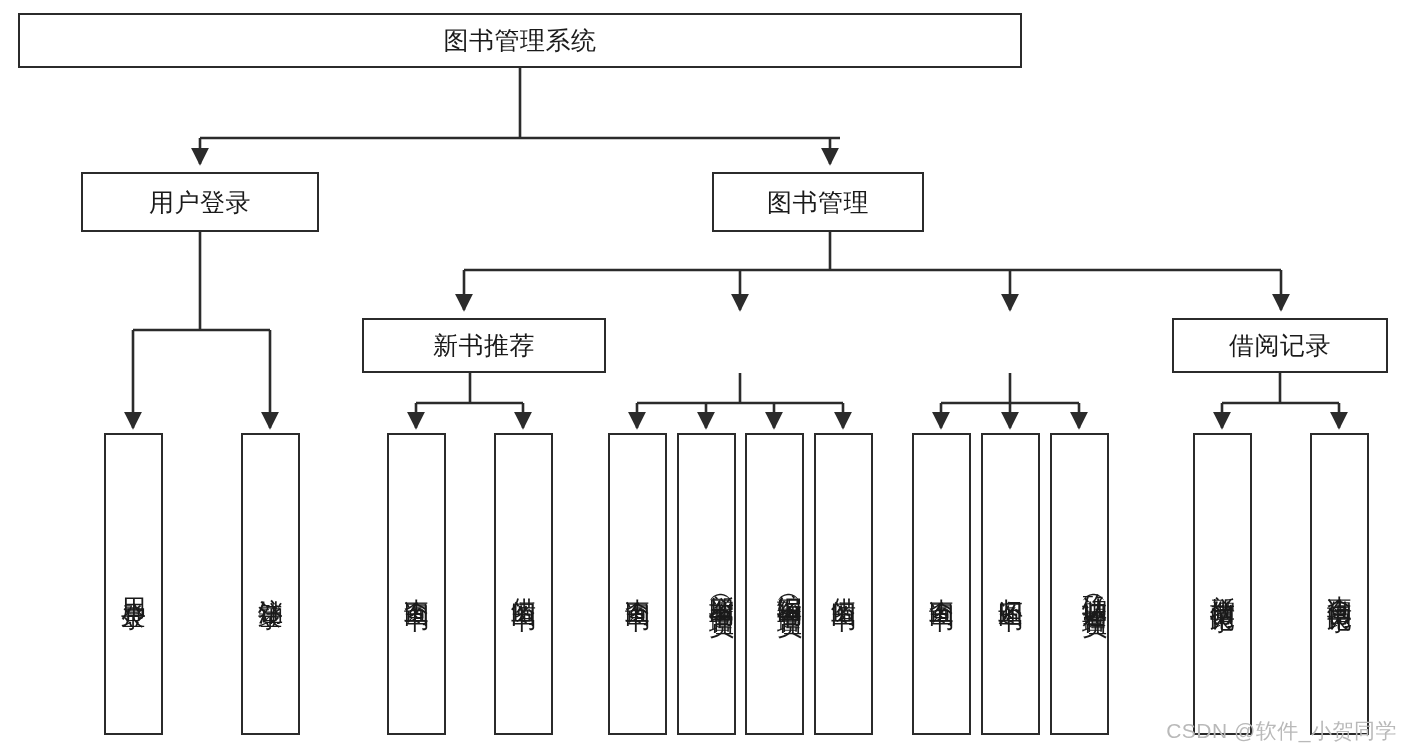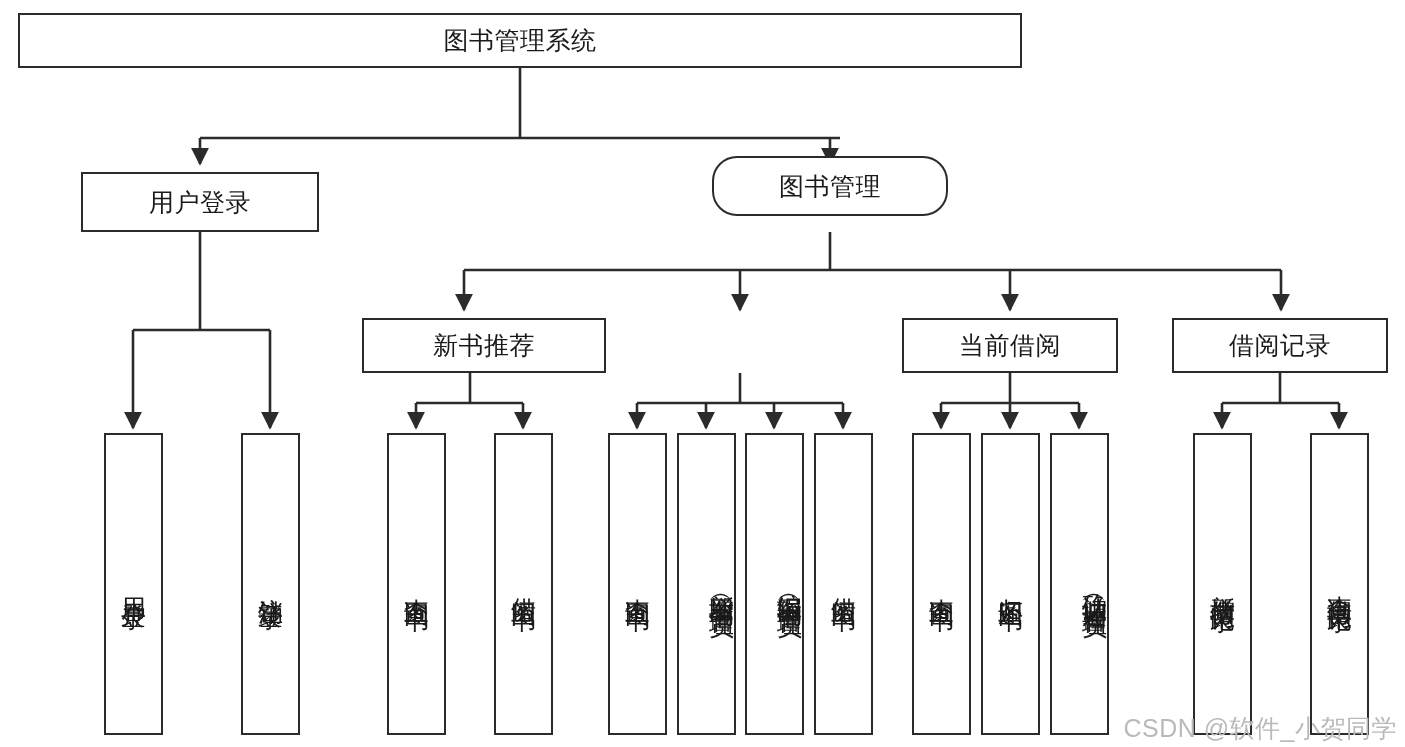--- a/index.html
+++ b/index.html
@@ -53,21 +53,21 @@
     align-items: center;
     padding-top: 0;
   }
   .node .label {
     display: block;
   }
   #watermark {
     position: absolute;
     right: 8px;
     bottom: 2px;
-    font-size: 25px;
+    font-size: 21px;
     color: #b9b9b9;
     letter-spacing: 0.5px;
     white-space: nowrap;
     pointer-events: none;
   }
 </style>
 </head>
 <body>
 
 <div id="canvas">
@@ -122,29 +122,26 @@
     </g>
   </svg>
 
   <div class="node horizontal" style="left:18px; top:13px; width:1004px; height:55px;">
     <span class="label">图书管理系统</span>
   </div>
 
   <div class="node horizontal" style="left:81px; top:172px; width:238px; height:60px;">
     <span class="label">用户登录</span>
   </div>
-  <div class="node horizontal" style="left:712px; top:156px; width:236px; height:60px;border-radius:25px;">
+  <div class="node horizontal" style="left:712px; top:172px; width:212px; height:60px;">
     <span class="label">图书管理</span>
   </div>
 
   <div class="node horizontal" style="left:362px; top:318px; width:244px; height:55px;">
     <span class="label">新书推荐</span>
-  </div>
-  <div class="node horizontal" style="left:902px; top:318px; width:216px; height:55px;">
-    <span class="label">当前借阅</span>
   </div>
   <div class="node horizontal" style="left:1172px; top:318px; width:216px; height:55px;text-align:center;">
     <span class="label">借阅记录</span>
   </div>
 
   <div class="node vertical centered" style="left:104px; top:433px; width:59px; height:302px;">
     <span class="label">用户登录</span>
   </div>
   <div class="node vertical centered" style="left:241px; top:433px; width:59px; height:302px;">
     <span class="label">注销登录</span>

